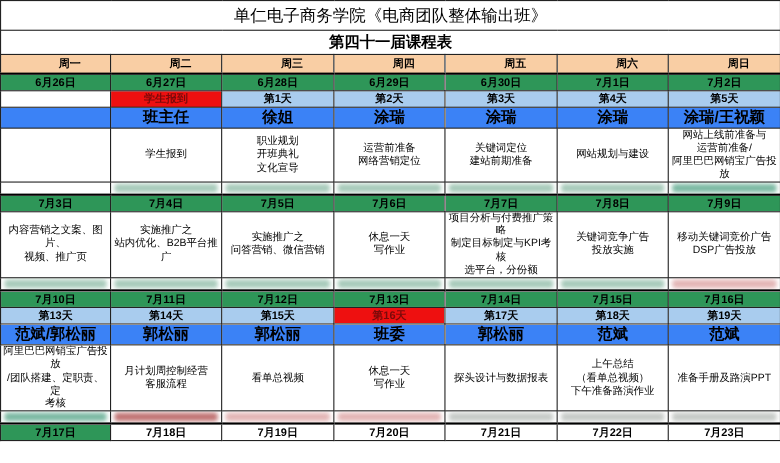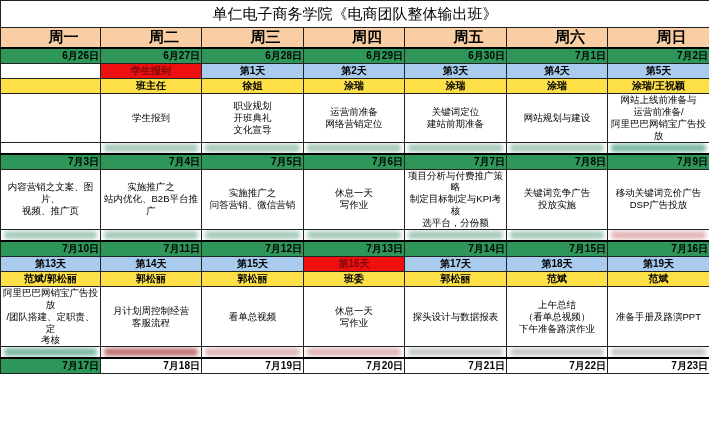--- a/index.html
+++ b/index.html
@@ -8,27 +8,27 @@
     --red:#EE1010;
     --orange:#F9CEA4;
     --redtext:#7A0A0A;
   }
   html,body{margin:0;padding:0;background:#fff;}
   body{width:709px;height:421px;overflow:hidden;font-family:"Liberation Sans",sans-serif;color:#000;}
   table{border-collapse:collapse;table-layout:fixed;width:709px;}
   td,th{border:1px solid #222;text-align:center;vertical-align:middle;overflow:hidden;padding:0 1px;}
   .title-row td{font-size:15px;font-weight:normal;height:26px;background:#fff;}
   .subtitle-row td{font-size:14px;font-weight:bold;height:21px;background:#fff;}
-  .weekday-row th{background:var(--orange);font-size:15px;font-weight:bold;height:16px;border-bottom:2px solid #000;padding-left:27px;}
-  tr.r-date td{background:var(--green);font-weight:bold;font-size:10px;height:14px;border-top:2px solid #000;text-align:right;}
+  .weekday-row th{background:var(--orange);font-size:10px;font-weight:bold;height:16px;border-bottom:2px solid #000;padding-left:27px;}
+  tr.r-date td{background:var(--green);font-weight:bold;font-size:10px;height:14px;border-top:2px solid #000;}
   tr.r-date td.plain{background:#fff;}
   .c-day{background:var(--blue);font-weight:bold;font-size:10px;height:14px;}
   .c-day.red{background:var(--red);color:var(--redtext);}
   .c-day.plain{background:#fff;}
-  .c-teacher{font-weight:bold;font-size:10px;height:13px;background:#fde047;}
+  .c-teacher{font-weight:bold;font-size:14px;height:13px;background:#3b82f6;}
   .c-content{font-size:9.5px;line-height:1.25;white-space:pre-line;background:#fff;}
   tr.r-c1{height:36px;} tr.r-c2{height:46px;} tr.r-c3{height:41px;margin-top:36px;}
   tr.blur-row td{height:10px;border-top:1px solid #222;}
   .chip{height:8px;margin:1px 2px;border-radius:3px;filter:blur(2px);}
   .b-green{background:#82b49d;opacity:.7;}
   .b-teal{background:#5ba88c;opacity:.8;}
   .b-red{background:#b25252;opacity:.8;}
   .b-pink{background:#dca3a3;opacity:.8;}
   .b-grey{background:#b9beba;opacity:.8;}
 </style>
@@ -42,20 +42,23 @@
       <col style="width:102px">
       <col style="width:101px">
     <col style="width:102px">
       <col style="width:101px">
       <col style="width:102px">
   </colgroup>
 
   <tbody>
       <tr class="title-row">
     <td colspan="7">单仁电子商务学院《电商团队整体输出班》</td>
+  </tr>
+  <tr class="subtitle-row">
+    <td colspan="7">第四十一届课程表</td>
   </tr>
 
   <tr class="weekday-row">
     <th>周一</th>
     <th>周二</th>
     <th>周三</th>
     <th>周四</th>
     <th>周五</th>
     <th>周六</th>
     <th>周日</th>

